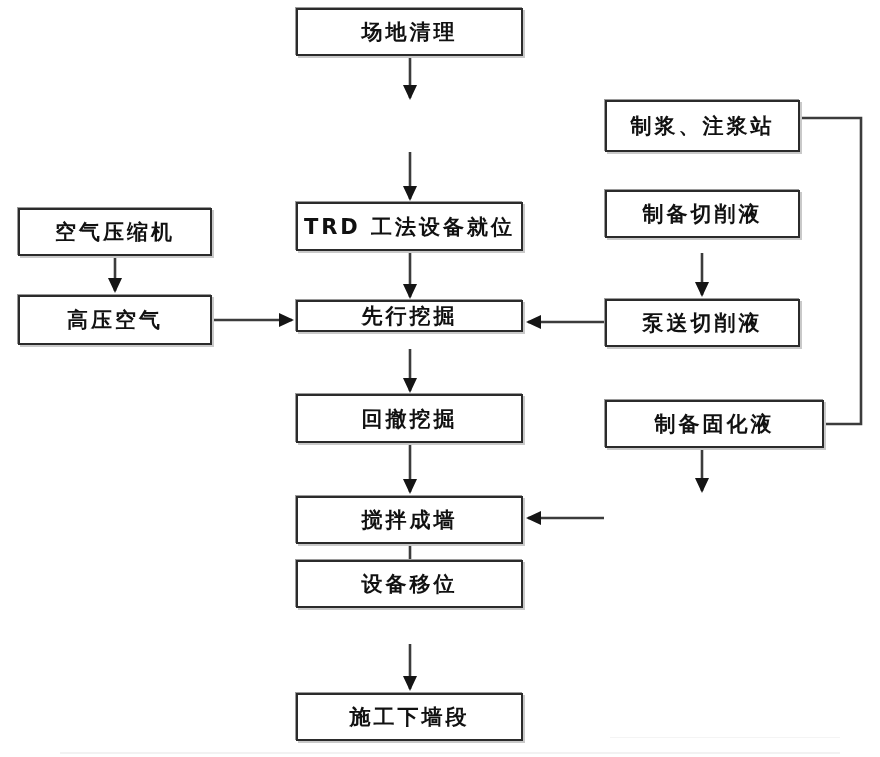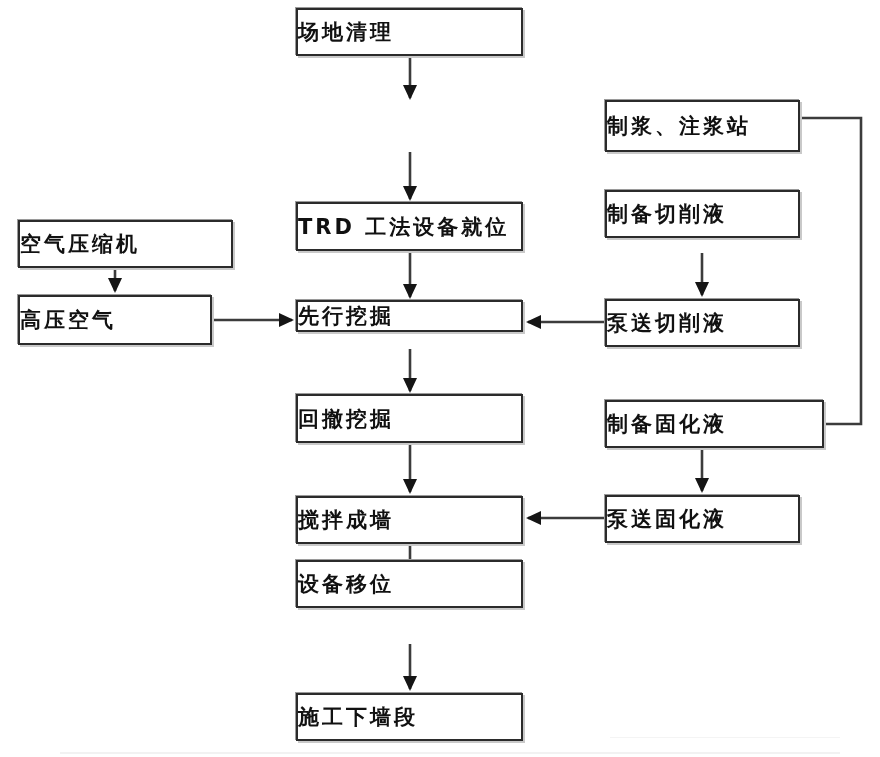--- a/index.html
+++ b/index.html
@@ -24,20 +24,21 @@
     pointer-events: none;
   }
   .node {
     position: absolute;
     box-sizing: border-box;
     background: #ffffff;
     border: 2px solid #2b2b2b;
     box-shadow: -1px -1px 0 #9a9a9a, 2px 2px 0 #c9c9c9;
     display: flex;
     align-items: center;
+    justify-content: center;
     font-size: 21px;
     font-weight: 600;
     letter-spacing: 3px;
     color: #111111;
     white-space: nowrap;
   }
   .node span {
     display: inline-block;
   }
   .artifact {
@@ -93,39 +94,36 @@
   <div class="node" style="left:296px;top:394px;width:227px;height:49px">
     <span>回撤挖掘</span>
   </div>
   <div class="node" style="left:296px;top:560px;width:227px;height:48px">
     <span>设备移位</span>
   </div>
   <div class="node" style="left:296px;top:693px;width:227px;height:48px">
     <span>施工下墙段</span>
   </div>
 
-  <div class="node" style="left:18px;top:220px;width:215px;height:48px">
+  <div class="node" style="left:18px;top:208px;width:194px;height:48px">
     <span>空气压缩机</span>
   </div>
   <div class="node" style="left:18px;top:295px;width:194px;height:50px">
     <span>高压空气</span>
   </div>
 
   <div class="node" style="left:605px;top:100px;width:195px;height:52px">
     <span>制浆、注浆站</span>
   </div>
   <div class="node" style="left:605px;top:190px;width:195px;height:48px">
     <span>制备切削液</span>
   </div>
   <div class="node" style="left:605px;top:299px;width:195px;height:48px">
     <span>泵送切削液</span>
   </div>
   <div class="node" style="left:605px;top:400px;width:219px;height:48px">
     <span>制备固化液</span>
   </div>
-  <div class="node" style="left:605px;top:495px;width:195px;height:48px">
-    <span>泵送固化液</span>
-  </div>
 
   <div class="artifact" style="left:60px;top:752px;width:780px;opacity:.7"></div>
   <div class="artifact" style="left:610px;top:737px;width:230px;height:1px;opacity:.6"></div>
 
 </div>
 
 </body></html>

